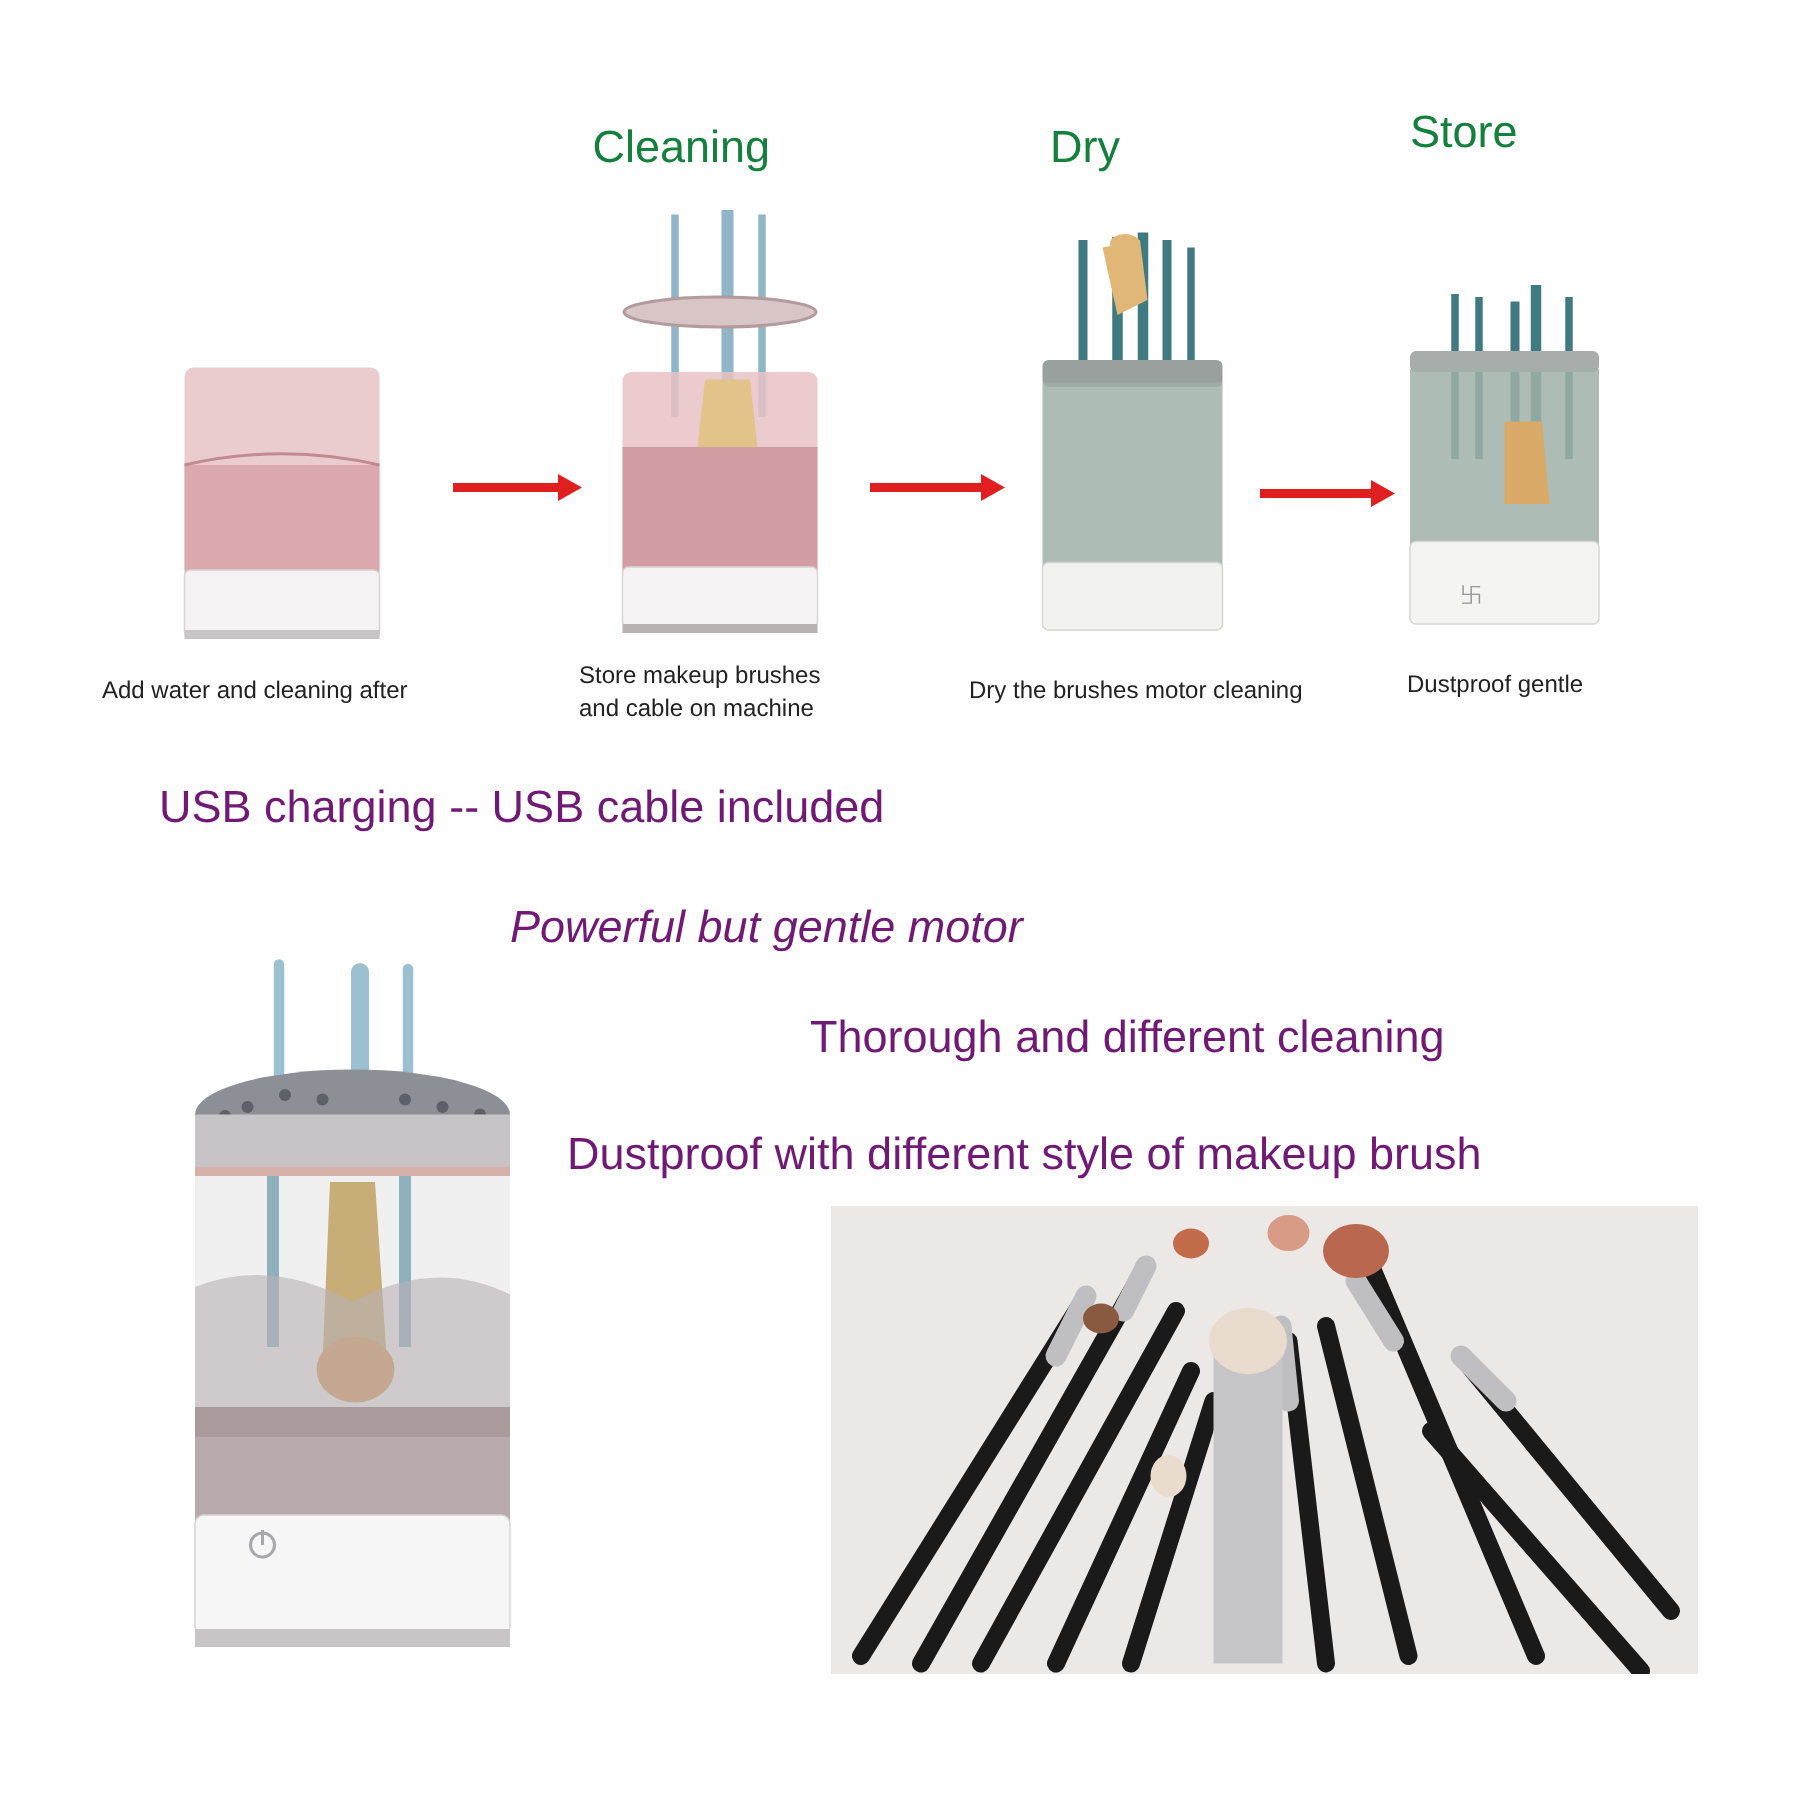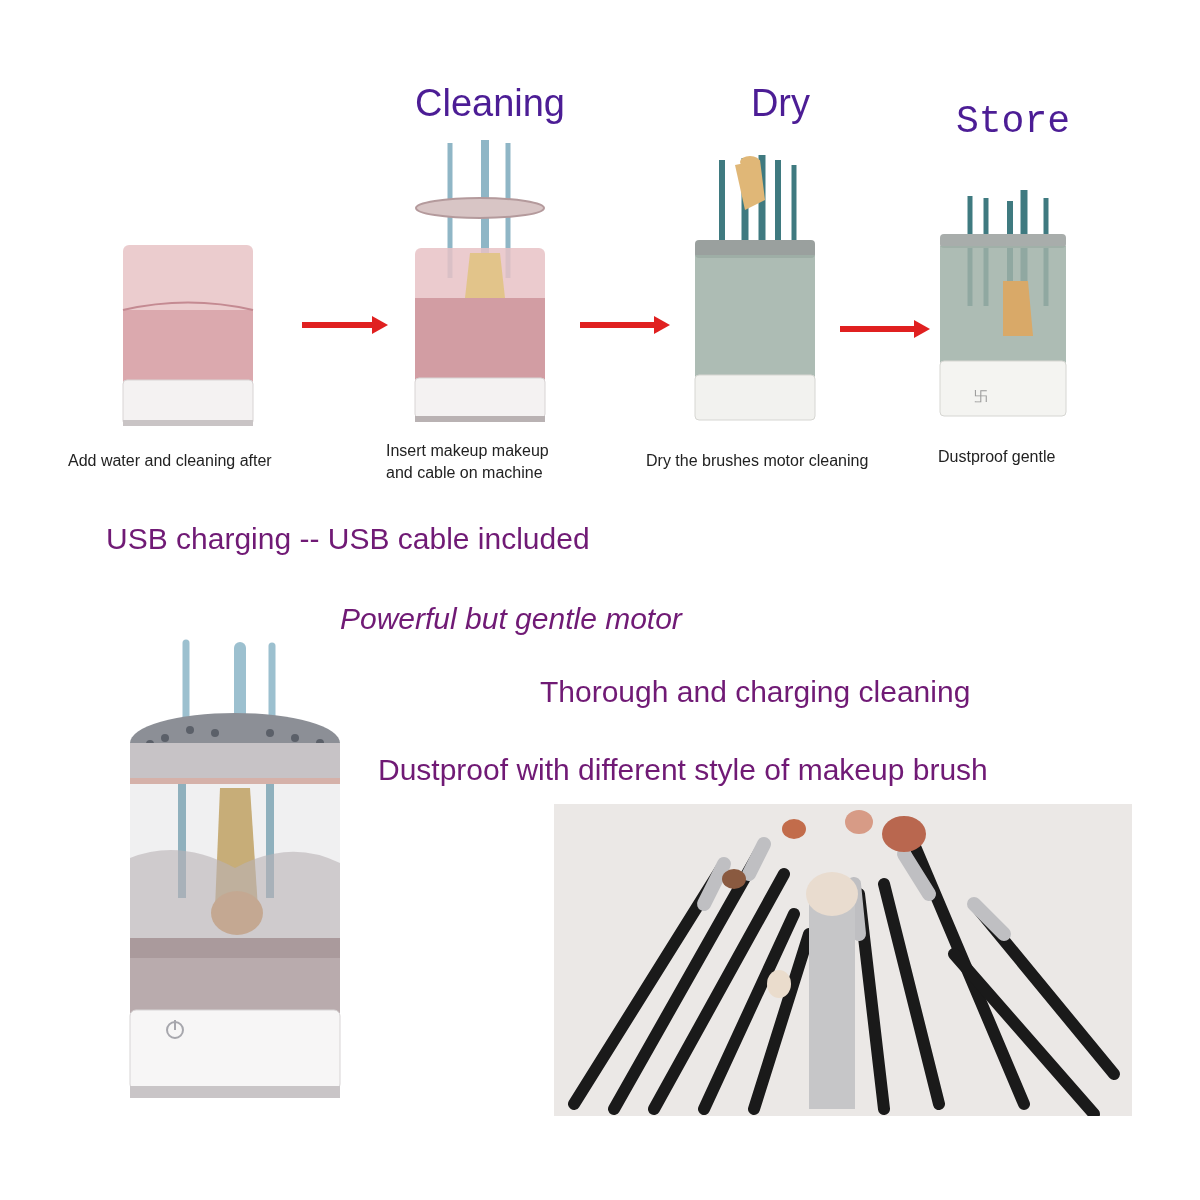--- a/index.html
+++ b/index.html
@@ -1,36 +1,36 @@
 <!DOCTYPE html>
 <html><head>
 <meta charset="utf-8">
 <style>
   html, body { margin: 0; padding: 0; }
   body {
     width: 1200px; height: 1200px; background: #ffffff; position: relative; overflow: hidden;
     font-family: "Liberation Sans", sans-serif; color: #111;
   }
   .abs { position: absolute; }
-  .step-title { font-size: 38px; color: #4c1d95; text-align: right; }
+  .step-title { font-size: 30px; color: #15803d; text-align: left; }
   .caption { font-size: 16px; color: #222; line-height: 22px; }
   .feature { font-size: 30px; color: #701a75; white-space: nowrap; }
   .arrow { position: absolute; height: 6px; background: #e02020; }
   .arrow::after {
     content: ""; position: absolute; right: -14px; top: -6px;
     border-left: 16px solid #e02020; border-top: 9px solid transparent; border-bottom: 9px solid transparent;
   }
   svg { display: block; }
 </style>
 </head>
 <body>
 
 <div class="abs step-title" style="left:395px; top:82px; width:170px;">Cleaning</div>
 <div class="abs step-title" style="left:700px; top:82px; width:110px;">Dry</div>
-<div class="abs step-title" style="left:940px; top:100px; width:130px;font-family:Liberation Mono, monospace;">Store</div>
+<div class="abs step-title" style="left:940px; top:72px; width:130px;">Store</div>
 
 <div class="abs" style="left:118px; top:240px;">
   <svg width="140" height="190" viewBox="0 0 140 190">
     <rect x="5" y="5" width="130" height="140" rx="6" fill="#e7c3c5" opacity="0.85"></rect>
     <rect x="5" y="70" width="130" height="75" fill="#d7a0a6" opacity="0.8"></rect>
     <path d="M5 70 Q70 55 135 70" stroke="#c48a92" stroke-width="2" fill="none"></path>
     <rect x="5" y="140" width="130" height="45" rx="4" fill="#f4f2f2" stroke="#d8d4d4"></rect>
     <rect x="5" y="180" width="130" height="6" fill="#c9c4c5"></rect>
   </svg>
 </div>
@@ -80,29 +80,29 @@
     <rect x="2" y="48" width="126" height="14" rx="4" fill="#a8adab"></rect>
     <rect x="2" y="60" width="126" height="120" fill="#9fb0a7" opacity="0.85"></rect>
     <path d="M65 95 L90 95 L95 150 L65 150 Z" fill="#d9a968"></path>
     <rect x="2" y="175" width="126" height="55" rx="4" fill="#f4f4f1" stroke="#d6d6d2"></rect>
     <text x="36" y="215" font-size="14" fill="#999" font-family="Liberation Sans, sans-serif">卐</text>
   </svg>
 </div>
 
 <div class="abs caption" style="left:68px; top:450px;">Add water and cleaning after</div>
 <div class="abs caption" style="left:386px; top:440px;">
-  <div>Insert makeup makeup</div>
+  <div>Store makeup brushes</div>
   <div>and cable on machine</div>
 </div>
 <div class="abs caption" style="left:646px; top:450px;">Dry the brushes motor cleaning</div>
 <div class="abs caption" style="left:938px; top:446px;">Dustproof gentle</div>
 
 <div class="abs feature" style="left:106px; top:522px;">USB charging -- USB cable included</div>
 <div class="abs feature" style="left:340px; top:602px;font-style:italic;">Powerful but gentle motor</div>
-<div class="abs feature" style="left:540px; top:675px;">Thorough and charging cleaning</div>
+<div class="abs feature" style="left:540px; top:675px;">Thorough and different cleaning</div>
 <div class="abs feature" style="left:378px; top:753px;">Dustproof with different style of makeup brush</div>
 
 <div class="abs" style="left:120px; top:638px;">
   <svg width="230" height="470" viewBox="0 0 230 470">
     <line x1="66" y1="5" x2="66" y2="95" stroke="#9cc0cf" stroke-width="7" stroke-linecap="round"></line>
     <line x1="120" y1="10" x2="120" y2="130" stroke="#9cc0cf" stroke-width="12" stroke-linecap="round"></line>
     <line x1="152" y1="8" x2="152" y2="100" stroke="#9cc0cf" stroke-width="7" stroke-linecap="round"></line>
     <ellipse cx="115" cy="105" rx="105" ry="30" fill="#8c8f96"></ellipse>
     <g fill="#5b6069">
       <circle cx="45" cy="100" r="4"></circle>

